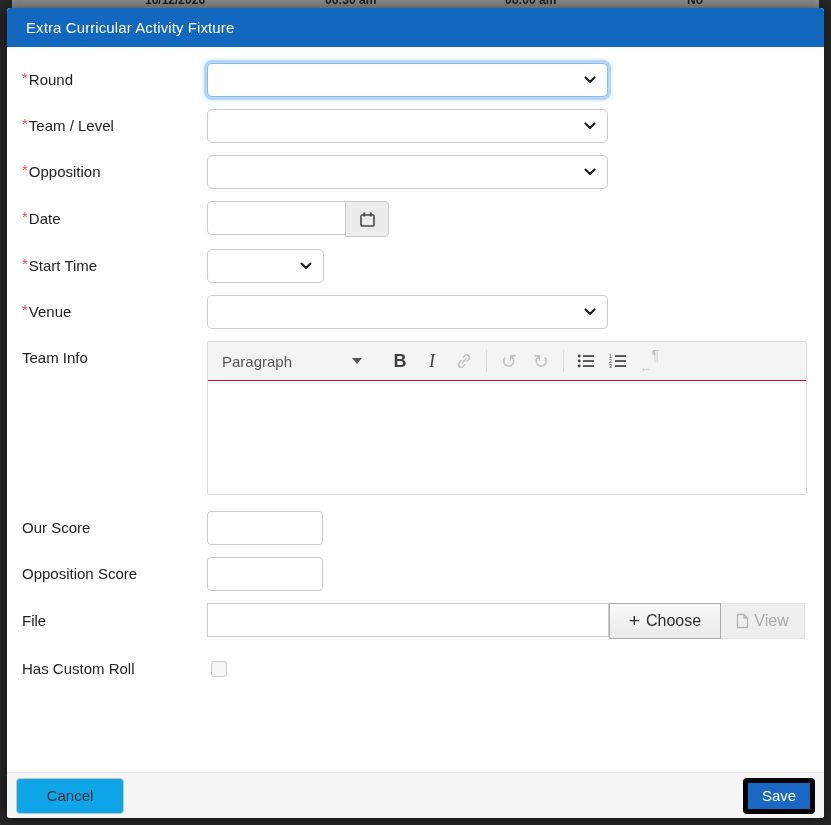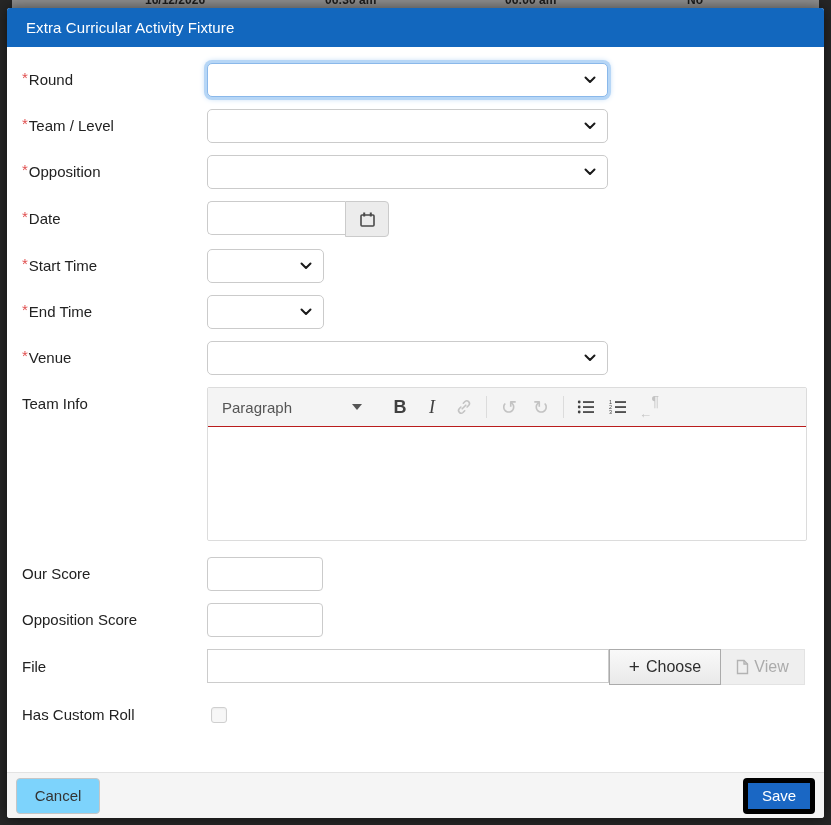--- a/index.html
+++ b/index.html
@@ -124,21 +124,21 @@
   .modal-footer{
     flex:0 0 45px;background:#f5f5f5;border-top:1px solid #e3e3e3;
     display:flex;align-items:center;justify-content:space-between;
     padding:0 9px;border-radius:0 0 3px 3px;
   }
   .btn{
     height:36px;border-radius:4px;font-size:15px;
     font-family:"Liberation Sans","DejaVu Sans",sans-serif;cursor:pointer;
   }
   .btn-cancel{
-    width:84px;background:#7dd3fc;border:1px solid #c6c6c6;color:#333;
+    width:108px;background:#0ea5e9;border:1px solid #c6c6c6;color:#333;
   }
   .btn-save{
     width:72px;background:#1a67c4;border:5px solid #000000;color:#fff;
   }
 </style>
 </head>
 <body>
 
 <div class="backdrop-row">
   <span class="bd-c1">16/12/2026</span>
@@ -208,30 +208,20 @@
       <div class="label-cell">
         <span class="req">*</span><span>Start Time</span>
       </div>
       <div class="sel small">
         <svg class="chev" width="14" height="14" viewBox="0 0 14 14">
             <path d="M2.5 4.5 L7 9 L11.5 4.5" fill="none" stroke="#1a1a1a" stroke-width="2" stroke-linecap="round" stroke-linejoin="round"></path>
           </svg>
       </div>
     </div>
 
-    <div class="row">
-      <div class="label-cell">
-        <span class="req">*</span><span>End Time</span>
-      </div>
-      <div class="sel small">
-        <svg class="chev" width="14" height="14" viewBox="0 0 14 14">
-            <path d="M2.5 4.5 L7 9 L11.5 4.5" fill="none" stroke="#1a1a1a" stroke-width="2" stroke-linecap="round" stroke-linejoin="round"></path>
-          </svg>
-      </div>
-    </div>
 
     <div class="row">
       <div class="label-cell">
         <span class="req">*</span><span>Venue</span>
       </div>
       <div class="sel wide">
         <svg class="chev" width="14" height="14" viewBox="0 0 14 14">
             <path d="M2.5 4.5 L7 9 L11.5 4.5" fill="none" stroke="#1a1a1a" stroke-width="2" stroke-linecap="round" stroke-linejoin="round"></path>
           </svg>
       </div>

